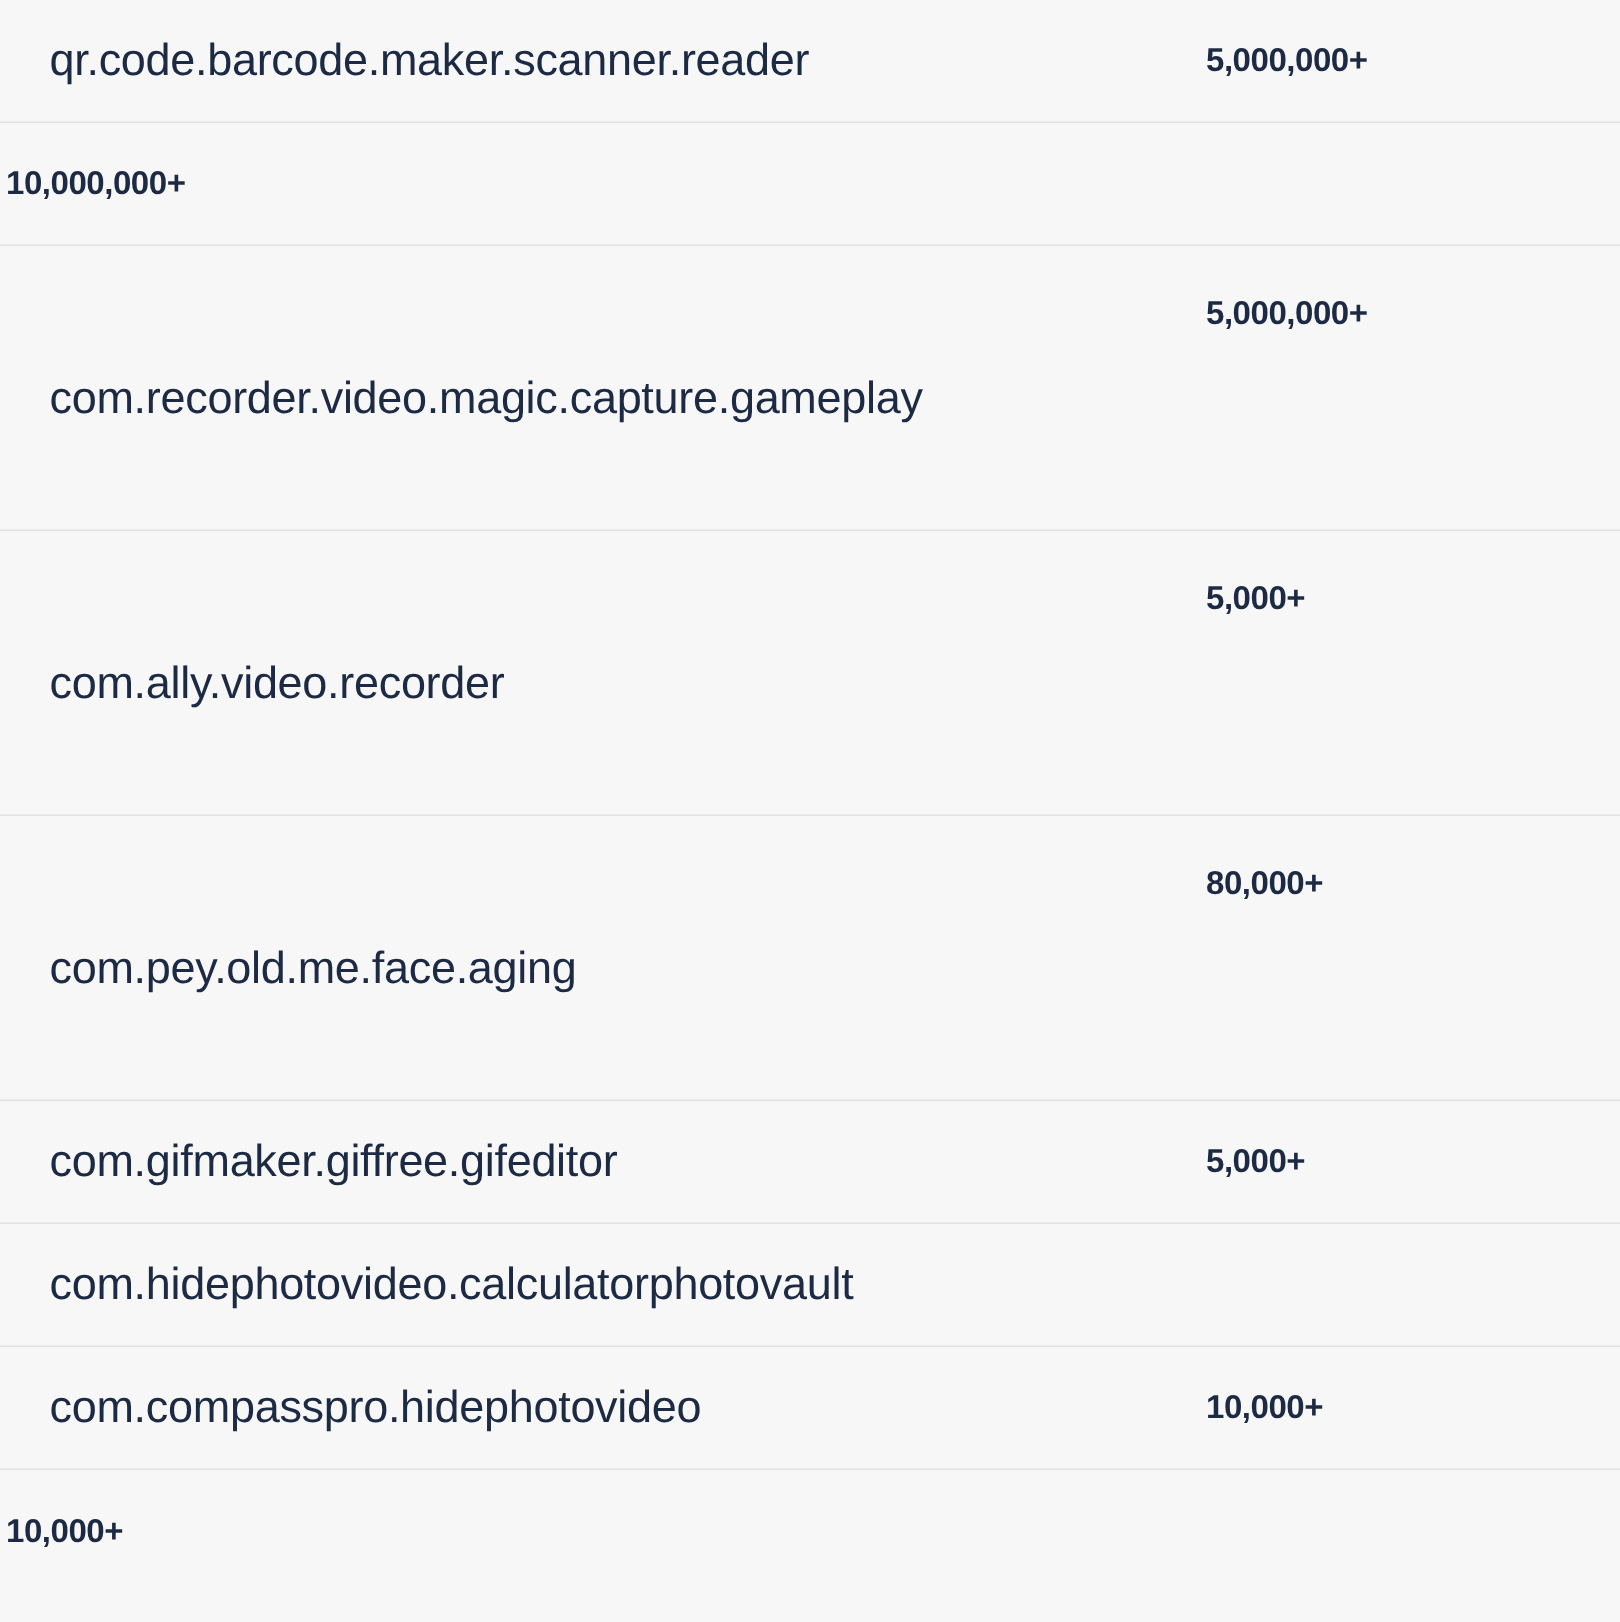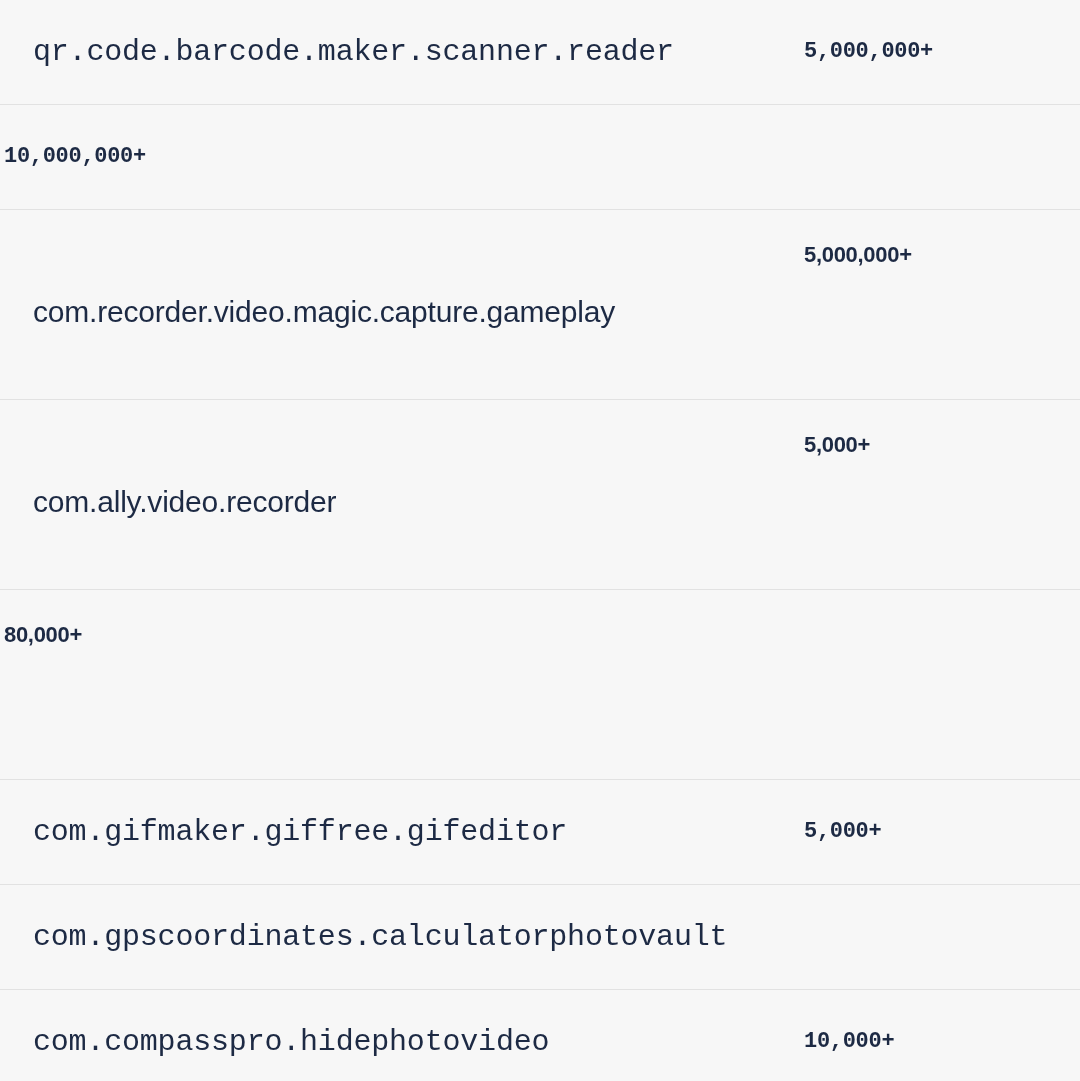--- a/index.html
+++ b/index.html
@@ -42,21 +42,21 @@
     flex: 1 1 auto;
     box-sizing: border-box;
     padding-left: 4px;
     font-size: 22px;
     font-weight: bold;
     letter-spacing: -0.3px;
     color: #1d2a44;
     line-height: 1.2;
   }
   
-  .h-sm { height: 105px; font-family: Liberation Mono, monospace; }
+  .h-sm { height: 82px; }
   .h-lg { height: 190px; }
 
   
   .h-lg .cell-installs { align-self: flex-start; padding-top: 32px; }
   .h-lg .cell-package  { align-self: flex-start; padding-top: 84px; }
 
   .row.h-lg { align-items: flex-start; }
 </style>
 </head>
 <body>
@@ -71,28 +71,29 @@
     </div>
     <div class="row h-lg">
       <div class="cell-package">com.recorder.video.magic.capture.gameplay</div>
       <div class="cell-installs">5,000,000+</div>
     </div>
     <div class="row h-lg">
       <div class="cell-package">com.ally.video.recorder</div>
       <div class="cell-installs">5,000+</div>
     </div>
     <div class="row h-lg">
+      <div class="cell-package">com.pey.old.me.face.aging</div>
       <div class="cell-installs">80,000+</div>
     </div>
     <div class="row h-sm">
       <div class="cell-package">com.gifmaker.giffree.gifeditor</div>
       <div class="cell-installs">5,000+</div>
     </div>
     <div class="row h-sm">
-      <div class="cell-package">com.gpscoordinates.calculatorphotovault</div>
+      <div class="cell-package">com.hidephotovideo.calculatorphotovault</div>
     </div>
     <div class="row h-sm">
       <div class="cell-package">com.compasspro.hidephotovideo</div>
       <div class="cell-installs">10,000+</div>
     </div>
     <div class="row h-sm">
       <div class="cell-installs">10,000+</div>
     </div>
   </div>
 

